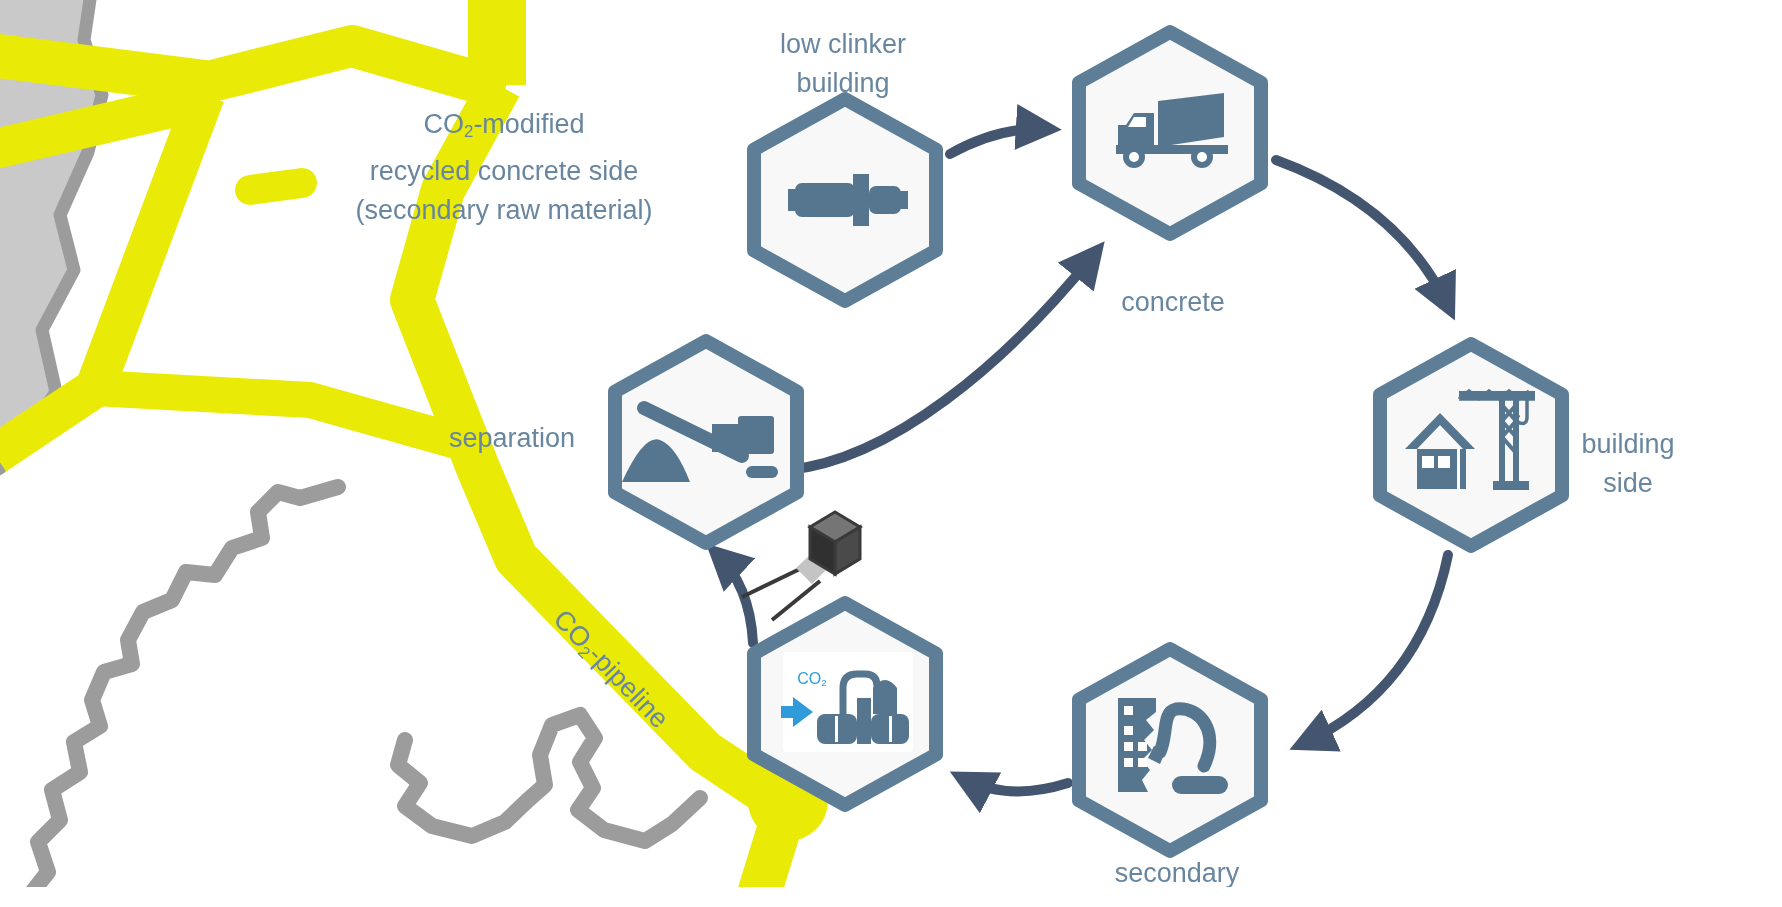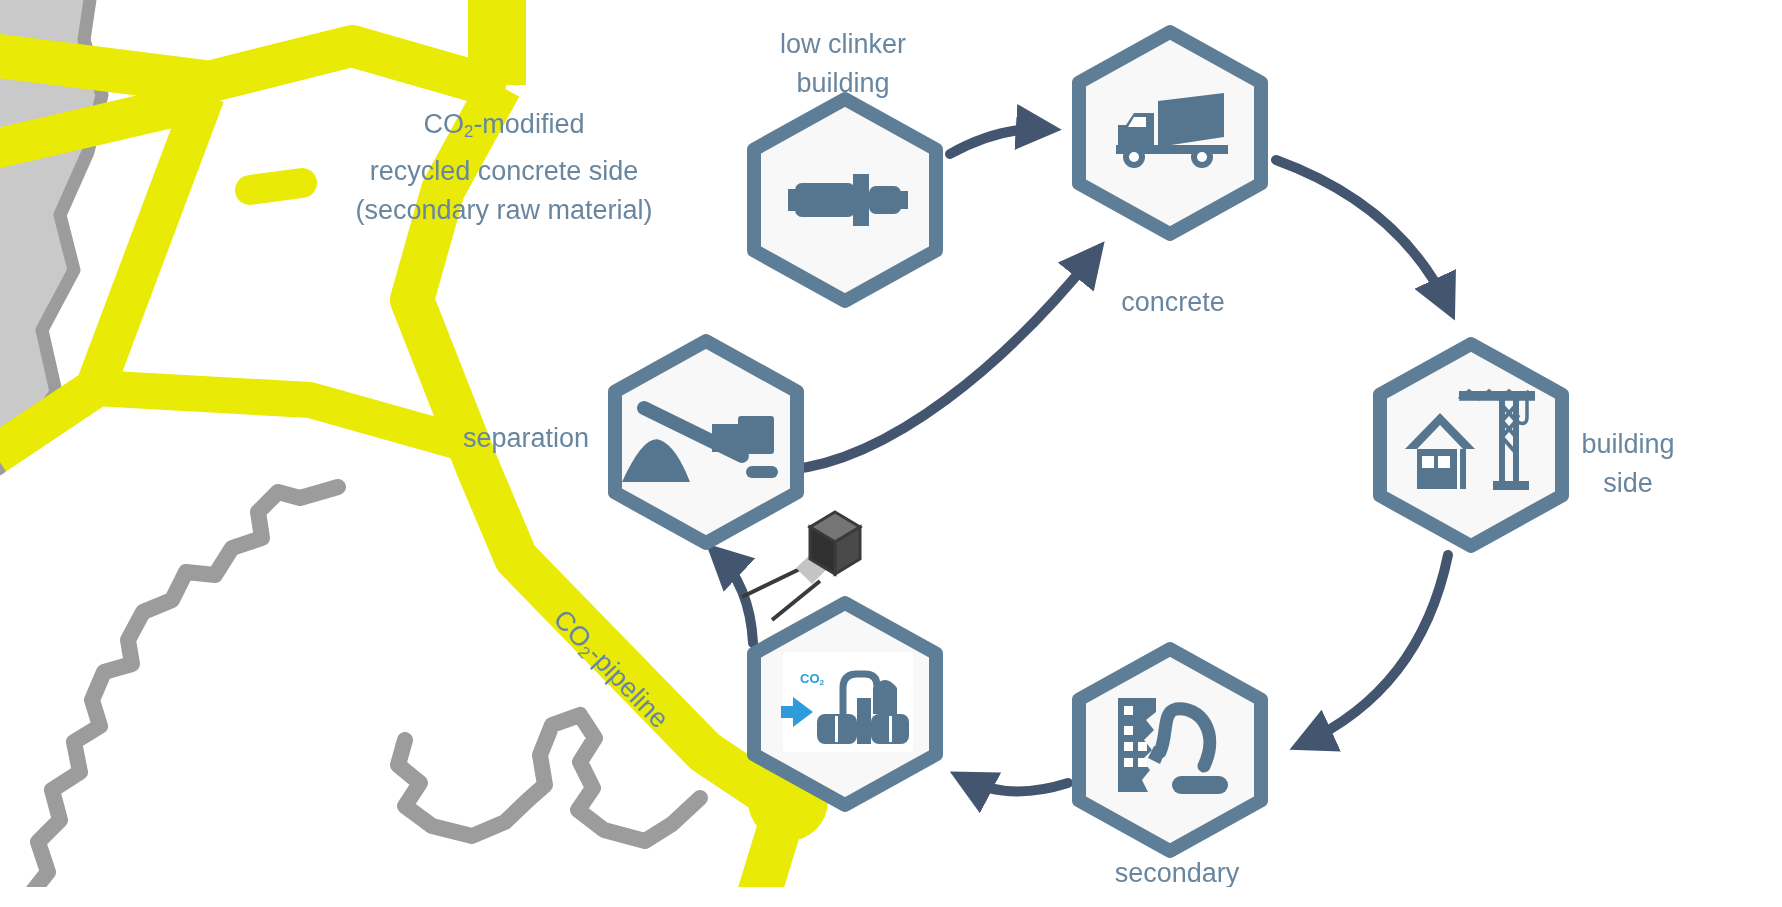--- a/index.html
+++ b/index.html
@@ -7,21 +7,21 @@
     position:relative;width:1782px;height:887px;overflow:hidden;background:#ffffff;
     font-family:"Liberation Sans", sans-serif;
   }
   .stage svg{position:absolute;left:0;top:0;}
   .lbl{
     position:absolute;color:var(--text);font-size:27px;line-height:39px;
     text-align:center;white-space:nowrap;transform:translate(-50%,-50%);
   }
   .lbl .sub{font-size:0.62em;vertical-align:-0.28em;}
   .lbl.rot{transform:translate(-50%,-50%) rotate(46deg);}
-  .lbl.blue{color:var(--co2_blue);font-weight:bold;font-size:13px;line-height:18px;}
+  .lbl.blue{color:var(--co2_blue);font-weight:normal;font-size:16px;line-height:18px;}
   .yellow{stroke:var(--pipeline_yellow);fill:none;stroke-linejoin:round;}
   .map-line{stroke:var(--map_gray_line);fill:none;stroke-width:16;stroke-linecap:round;stroke-linejoin:round;}
   .region{fill:var(--map_gray_fill);stroke:var(--map_gray_line);stroke-width:13;stroke-linejoin:round;}
   .hex{fill:var(--hex_fill);stroke:var(--hex_border);stroke-width:14;stroke-linejoin:round;}
   .icon{fill:var(--icon_slate);stroke:none;}
   .icon-s{stroke:var(--icon_slate);fill:none;}
   .white{fill:#ffffff;stroke:none;}
   .arrow{stroke:var(--arrow);stroke-width:10;fill:none;stroke-linecap:round;}
   .ahead{fill:var(--arrow);}
 </style>
@@ -170,21 +170,21 @@
 </div>
 
 <div class="lbl" style="left:1173px;top:262px;margin-top:40px;">concrete</div>
 
 <div class="lbl" style="left:1628px;top:464px;">
   <div>building</div>
   <div>side</div>
 </div>
 
 
-<div class="lbl" style="left:526px;top:438px;">separation</div>
+<div class="lbl" style="left:512px;top:438px;">separation</div>
 
 
 <div class="lbl" style="left:1177px;top:873px;">secondary</div>
 
 <div class="lbl rot" style="left:608px;top:672px;"><span>CO</span><span class="sub">2</span><span>-pipeline</span></div>
 
 <div class="lbl blue" style="left:812px;top:681px;"><span>CO</span><span class="sub">2</span></div>
 
 </div>
 

